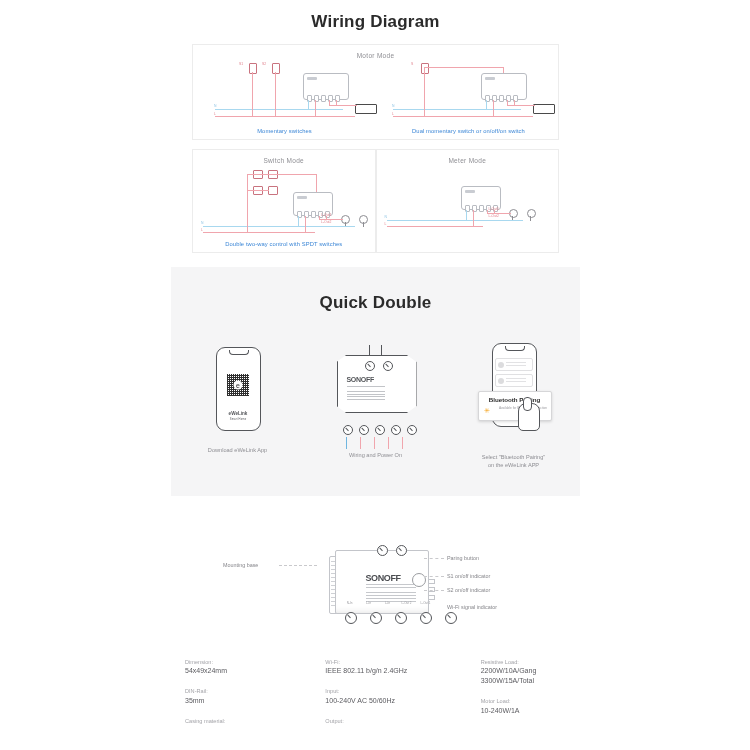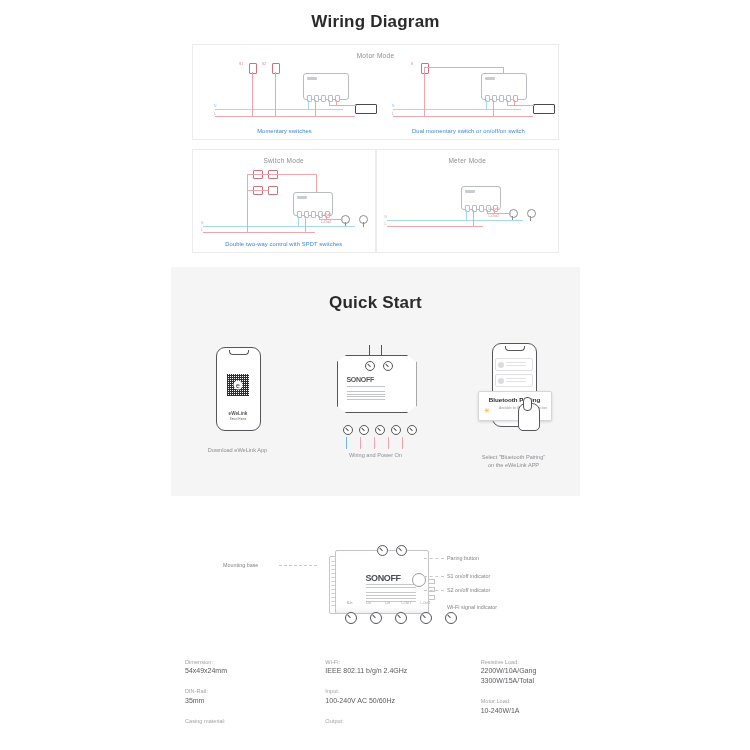--- a/index.html
+++ b/index.html
@@ -412,21 +412,21 @@
               <div class="tinylab red" style="left:88px;top:40px;">L-Out2</div>
             </div>
           </div>
         </div>
       </div>
 
     </div>
   </div>
 
   <div class="section sec-gray" id="sec-quick">
-    <div class="sec-title">Quick Start</div>
+    <div class="sec-title">Quick Double</div>
 
     <div class="qs-row">
 
       <div class="qs-item">
         <div class="qs-art">
           <div class="phone">
             <div class="notch"></div>
             <div class="qr"></div>
             <div class="brandtxt">
               <span>eWeLink</span>

